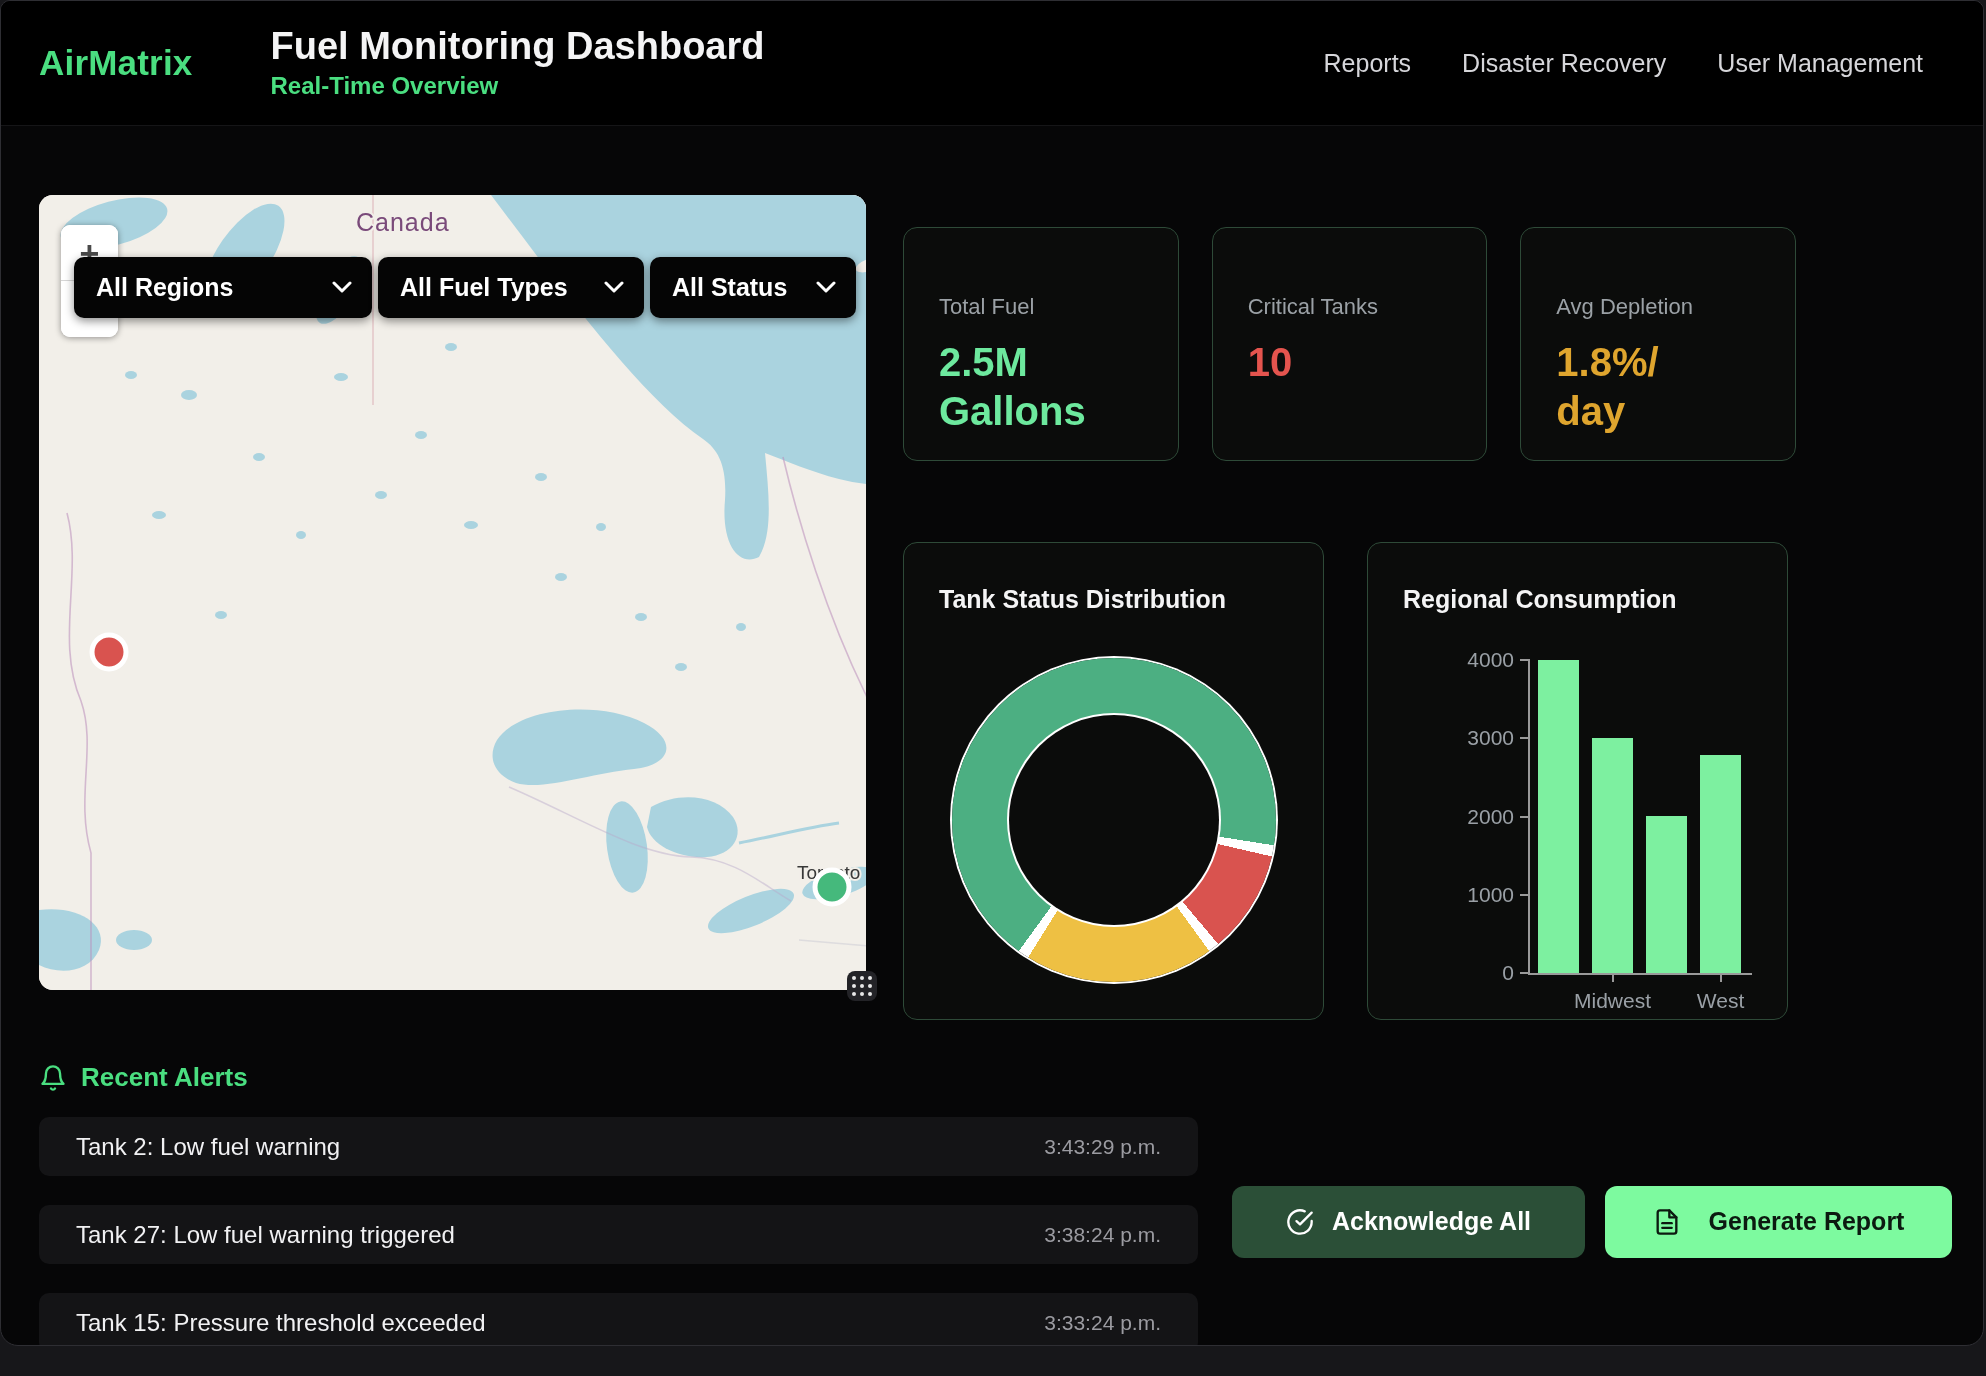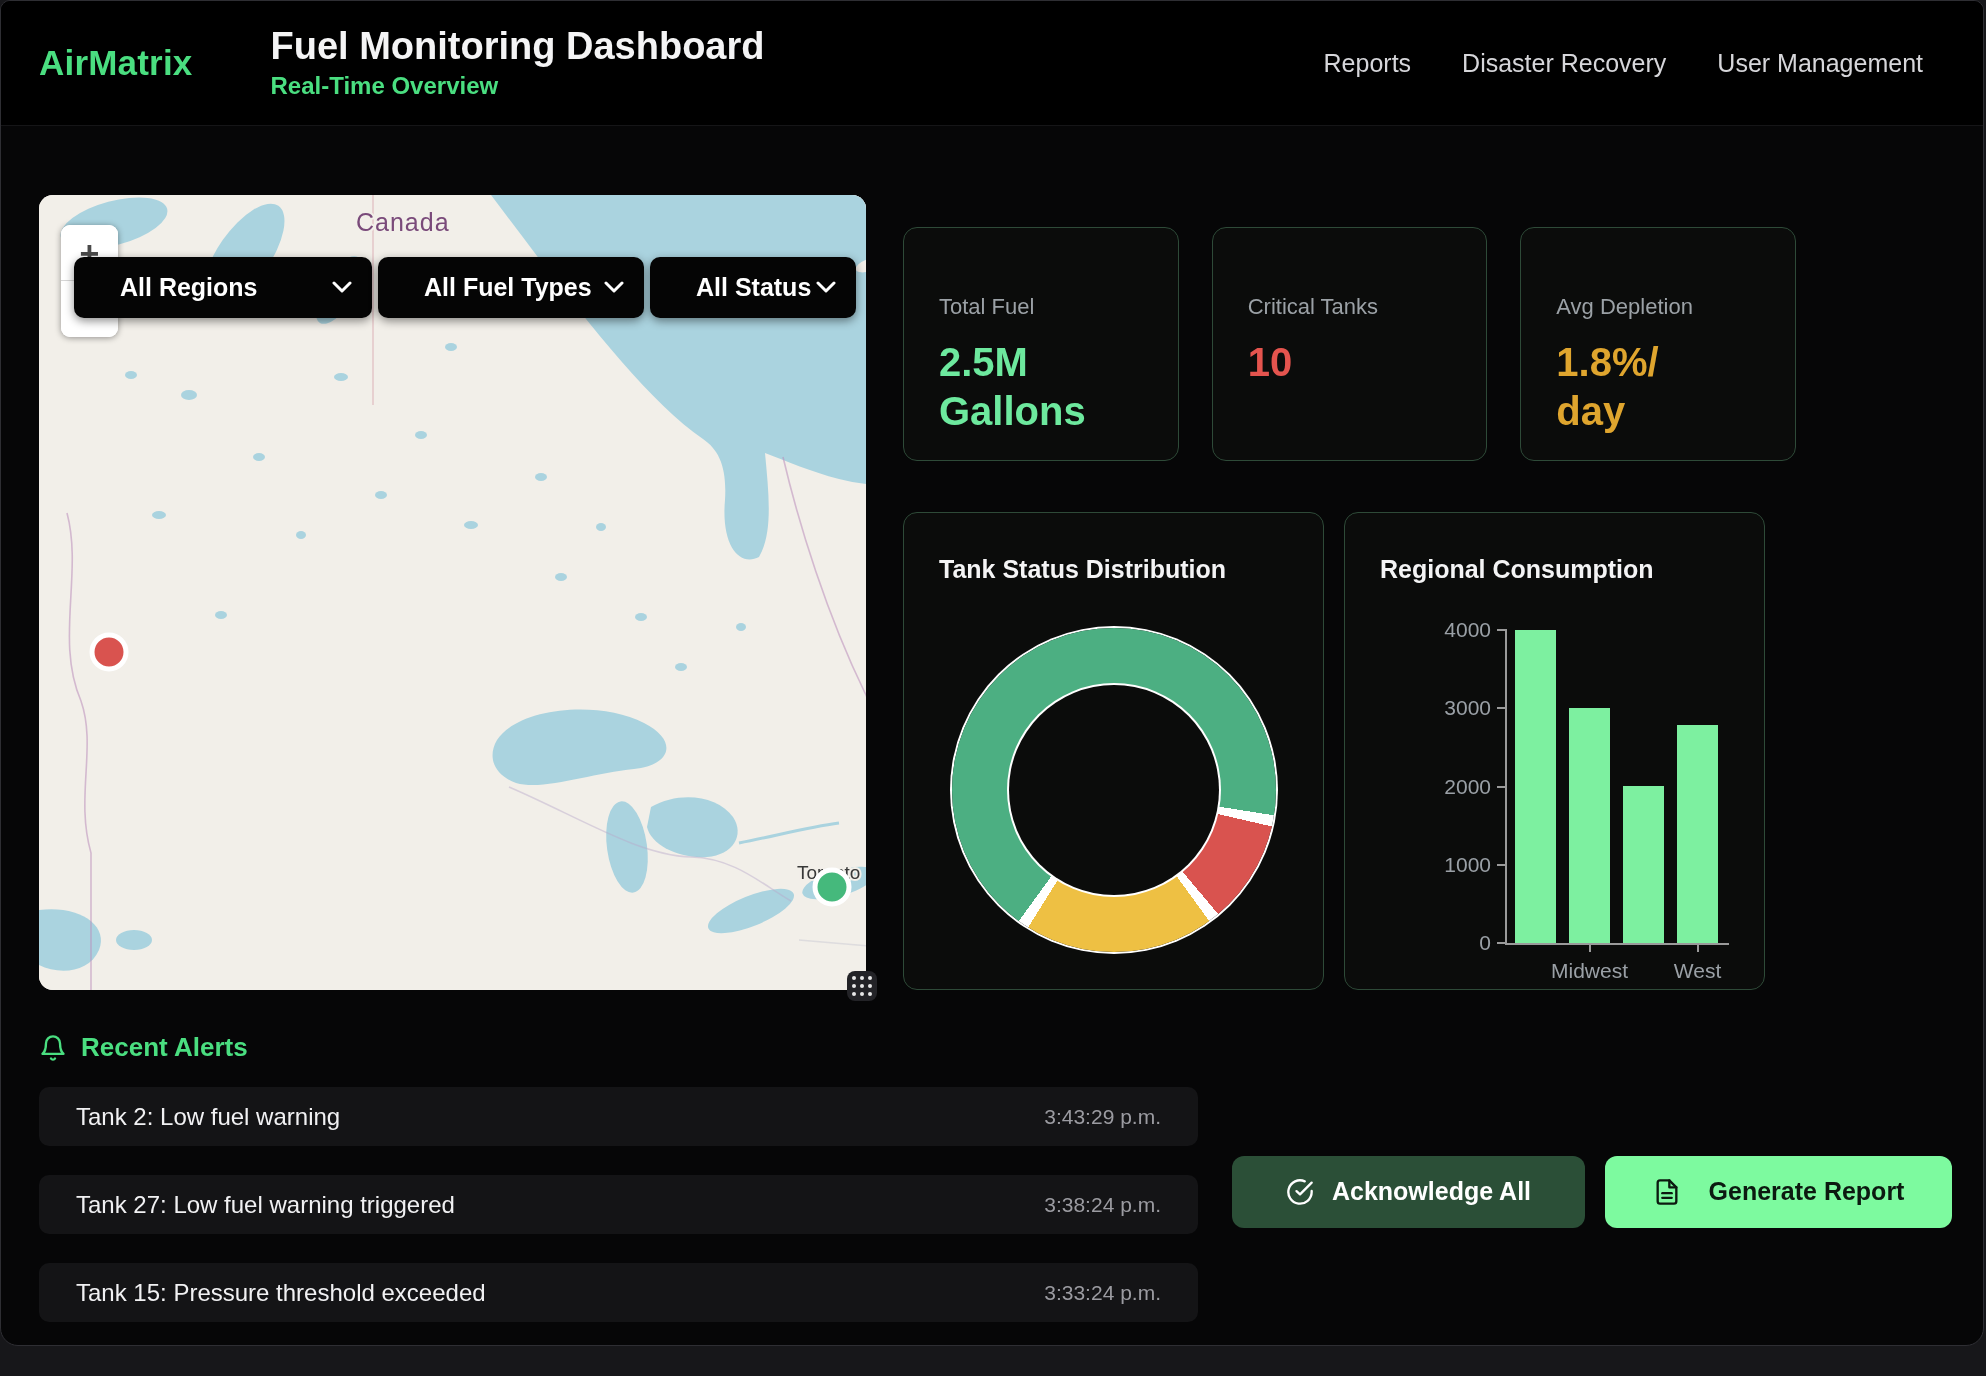--- a/index.html
+++ b/index.html
@@ -25,38 +25,38 @@
   .map-clip{position:absolute;inset:0;border-radius:14px;overflow:hidden;background:#f2efe9;}
   .map-clip svg{display:block;}
   .zoomctl{position:absolute;left:22px;top:30px;width:57px;background:#fff;border-radius:9px;
     overflow:hidden;box-shadow:0 1px 6px rgba(0,0,0,.4);z-index:5;}
   .zoomctl button{display:block;width:57px;height:56px;background:#fff;border:none;color:#4a4a4a;
     font-size:34px;font-weight:700;line-height:56px;padding:0;cursor:pointer;font-family:inherit;}
   .zoomctl button:first-child{border-bottom:1px solid #d6d6d6;}
   .filters{position:absolute;left:35px;top:62px;display:flex;gap:6px;z-index:10;}
   .filter{height:61px;background:#050505;border-radius:10px;display:flex;align-items:center;
     padding:0 20px 0 22px;box-shadow:0 3px 10px rgba(0,0,0,.45);cursor:pointer;box-sizing:border-box;}
-  .filter span{font-size:25px;font-weight:700;color:#fff;white-space:nowrap;margin-left:24px;}
+  .filter span{font-size:25px;font-weight:700;color:#fff;white-space:nowrap;}
   .filter svg{margin-left:auto;flex:none;}
   .f1{width:298px;} .f2{width:266px;} .f3{width:206px;}
   .draghandle{position:absolute;right:-11px;bottom:-11px;width:30px;height:30px;background:#232327;
     border-radius:8px;z-index:6;display:grid;grid-template-columns:repeat(3,4px);grid-template-rows:repeat(3,4px);
     gap:4px;place-content:center;cursor:grab;}
   .draghandle i{width:4px;height:4px;border-radius:50%;background:#e8e8e8;}
 
   
   .right{width:893px;margin-top:32px;display:flex;flex-direction:column;}
   .stats{display:flex;gap:33px;}
   .stat{flex:1;height:234px;background:#0b0c0b;border:1px solid #2e4a38;border-radius:14px;
     padding:66px 35px;box-sizing:border-box;}
   .stat .lbl{font-size:22px;color:#9ba1a6;font-weight:500;}
   .stat .val{margin-top:18px;font-size:40px;font-weight:700;line-height:1.22;width:170px;}
   .v-green{color:#6de99e;} .v-red{color:#e4544e;} .v-amber{color:#dfa52e;}
 
-  .panels{display:flex;gap:20px;margin-top:51px;}
+  .panels{display:flex;gap:43px;margin-top:81px;}
   .panel{background:#0b0c0b;border:1px solid #2e4a38;border-radius:14px;height:478px;
     padding:42px 35px;box-sizing:border-box;}
   .panel h3{margin:0;font-size:25px;font-weight:700;color:#f4f4f5;}
   .p-donut{width:421px;} .p-bar{width:421px;}
 
   .donut{width:324px;height:324px;border-radius:50%;box-shadow:0 0 0 2px #fff;
     position:relative;margin:44px auto 0;}
   .donut::after{content:"";position:absolute;inset:57px;background:#0b0c0b;border-radius:50%;
     box-shadow:0 0 0 2px #fff;}
 

